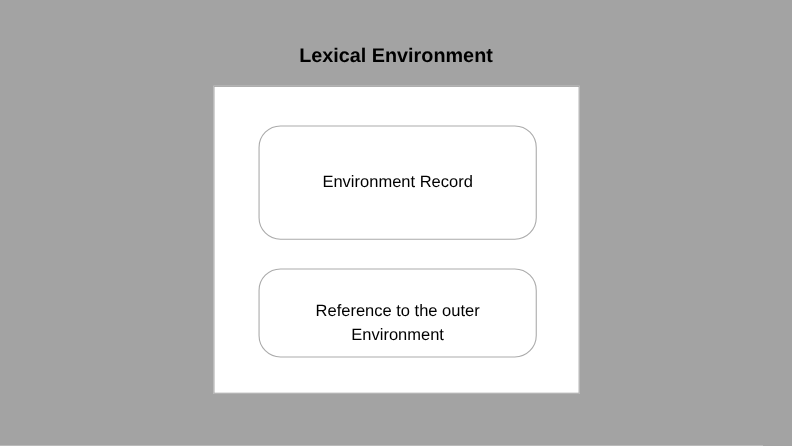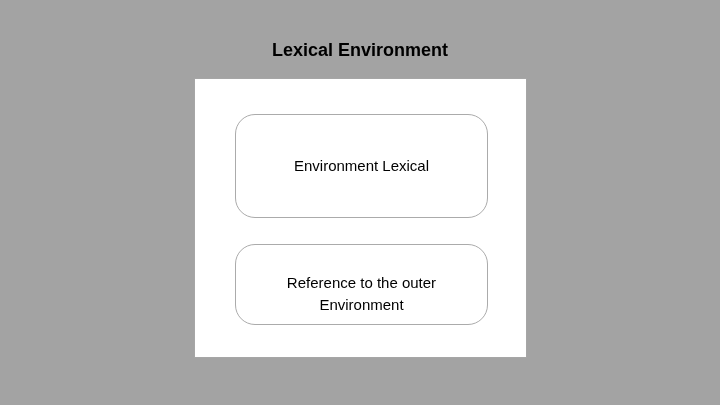--- a/index.html
+++ b/index.html
@@ -74,21 +74,21 @@
   </style>
 </head>
 <body>
 
 <div class="slide">
   <div class="title">Lexical Environment</div>
 
   <div class="outer-box">
 
     <div class="inner-box box-env-record">
-      <span class="label">Environment Lexical</span>
+      <span class="label">Environment Record</span>
     </div>
 
     <div class="inner-box box-outer-ref">
       <span class="label">Reference to the outer Environment</span>
     </div>
 
   </div>
 </div>
 
 </body></html>

